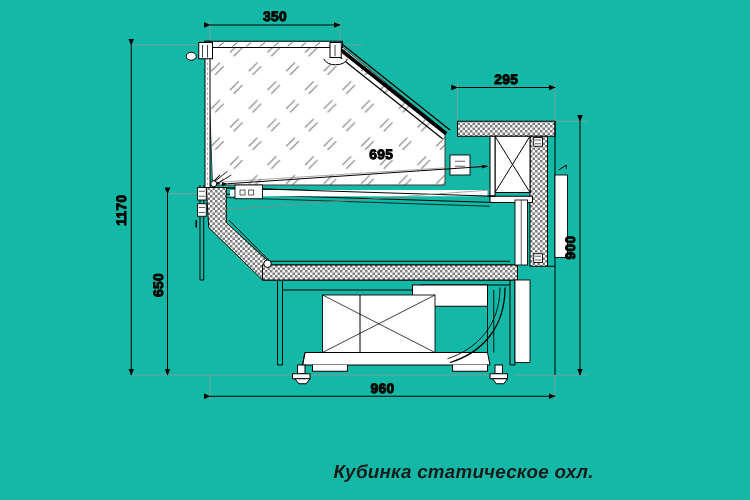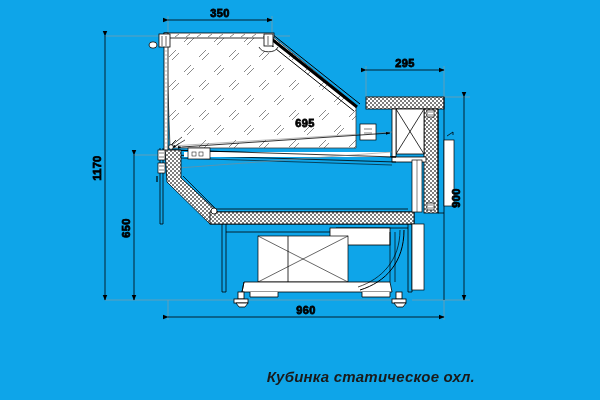--- a/index.html
+++ b/index.html
@@ -1,18 +1,18 @@
 <!DOCTYPE html>
 <html><head>
 <meta charset="utf-8">
 <style>
   html,body{margin:0;padding:0;background:#ffffff;}
   body{width:600px;height:400px;overflow:hidden;
        font-family:"Liberation Sans",sans-serif;}
-  #stage{position:relative;width:600px;height:400px;background:#0ea5e9;}
+  #stage{position:relative;width:600px;height:400px;background:#14b8a6;}
   svg{display:block;}
   .dim-text{font-family:"Liberation Sans",sans-serif;font-size:11px;fill:#000;font-weight:bold;letter-spacing:.3px;}
   .caption{font-family:"Liberation Sans",sans-serif;font-size:15px;font-style:italic;font-weight:bold;fill:#1a1a1a;letter-spacing:.2px;}
 </style>
 </head>
 <body>
 
 <div id="stage">
 <svg width="600" height="400" viewBox="0 0 600 400" xmlns="http://www.w3.org/2000/svg">
 

